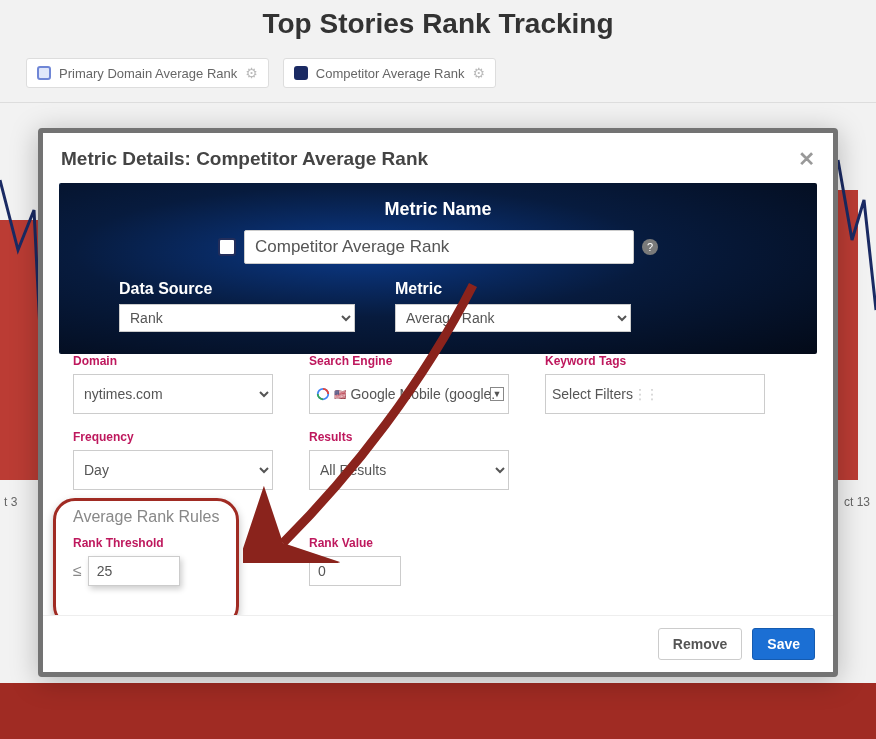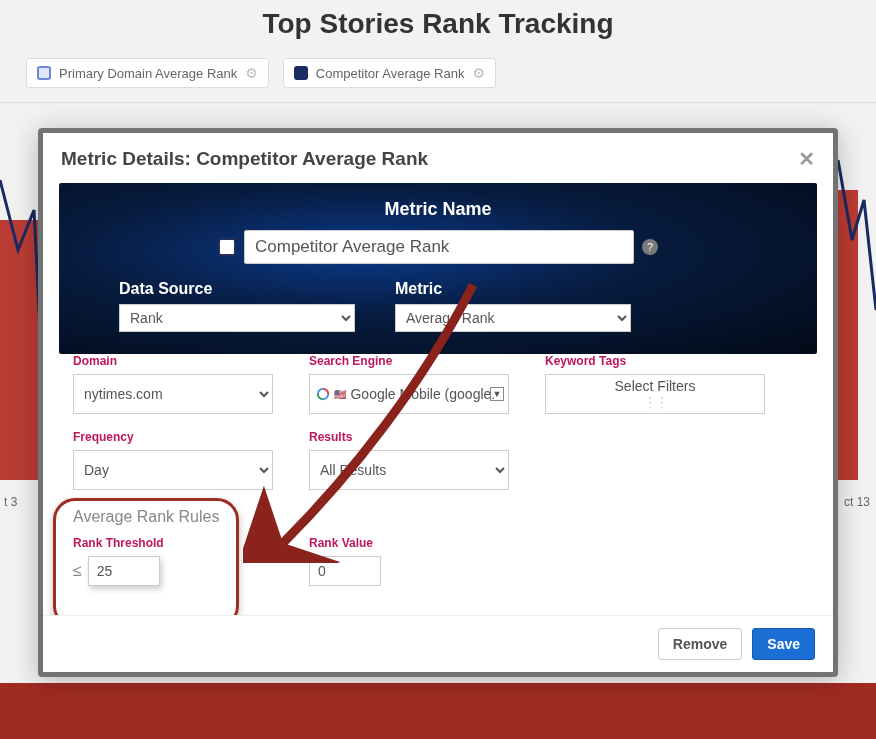--- a/index.html
+++ b/index.html
@@ -228,23 +228,22 @@
     right: 4px;
     border: 1px solid #888;
     width: 14px; height: 14px;
     display: flex; align-items: center; justify-content: center;
     font-size: 9px;
   }
   .tagbox {
     color: #888;
     display: flex;
     align-items: center;
-    justify-content: center;
+    justify-content: flex-start;
     padding-right: 4px;
-    flex-direction: column;
   }
   .tagbox .grip { color: #ccc; letter-spacing: -2px; }
 
   .rules-region {
     position: relative;
     margin-top: 18px;
     padding-left: 0;
   }
   .rules-highlight {
     position: absolute;
@@ -271,21 +270,21 @@
   .rank-thresh-box {
     display: flex;
     align-items: center;
     gap: 6px;
   }
   .rank-thresh-box .le {
     color: #888;
     font-size: 16px;
   }
   .rank-thresh-box input, .rank-value input {
-    width: 72px;
+    width: 92px;
     height: 30px;
     border: 1px solid #ccc;
     padding: 0 8px;
     font-size: 14px;
     color: #555;
     box-shadow: 2px 3px 6px rgba(0,0,0,0.2);
   }
   .rank-value input { box-shadow: none; }
 
   .arrow {

